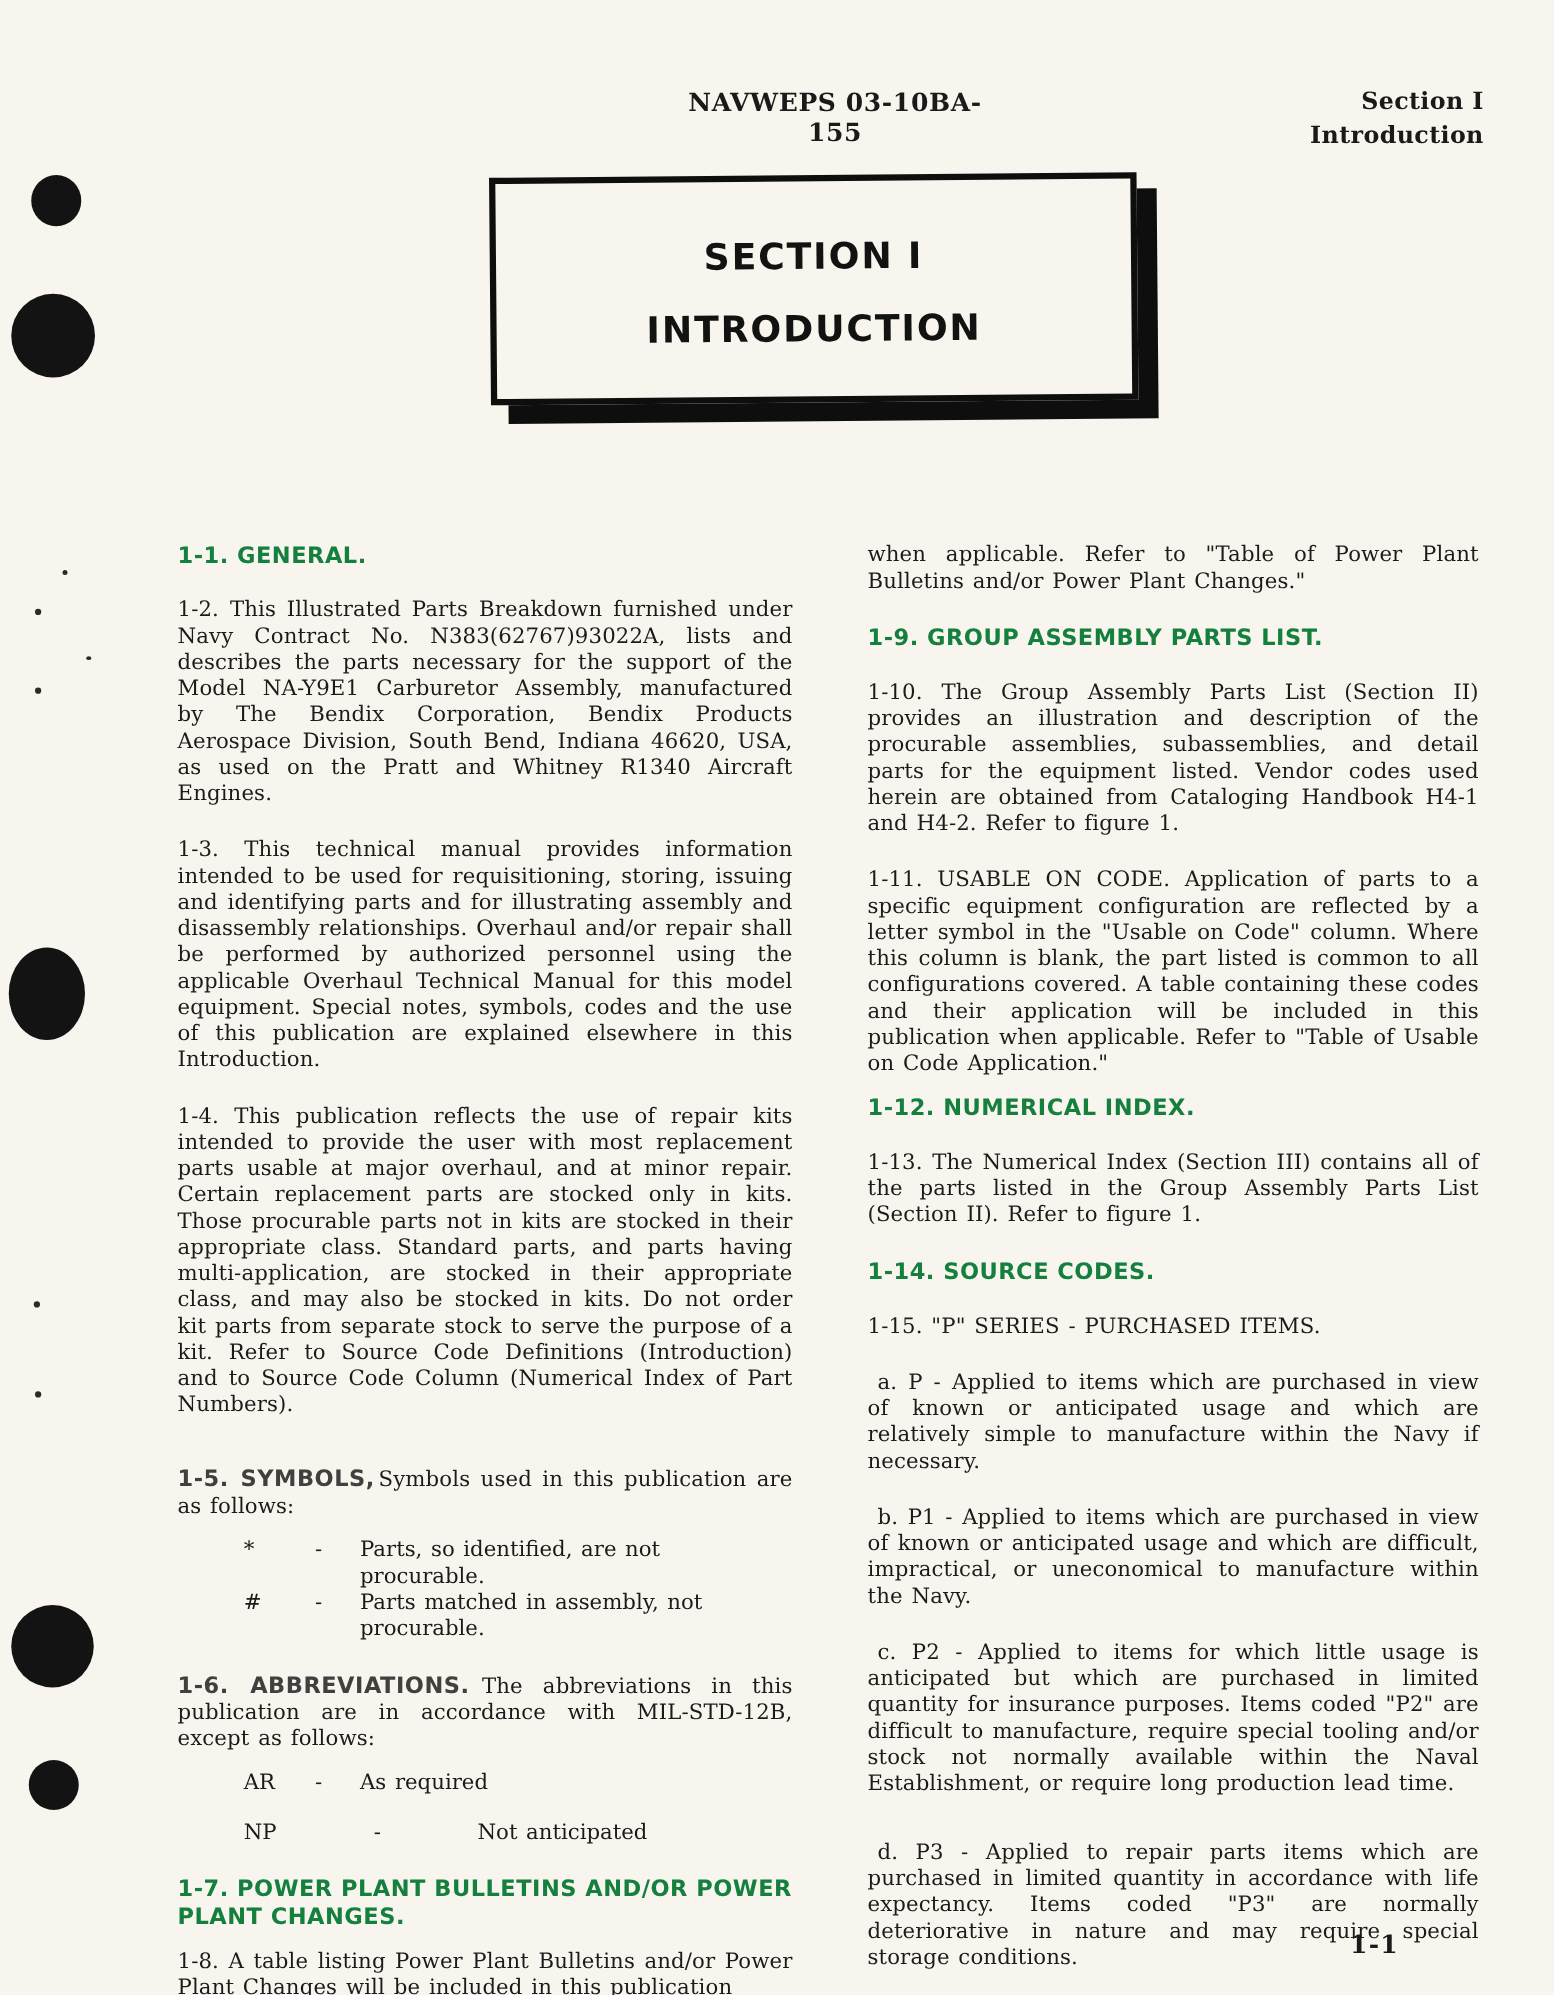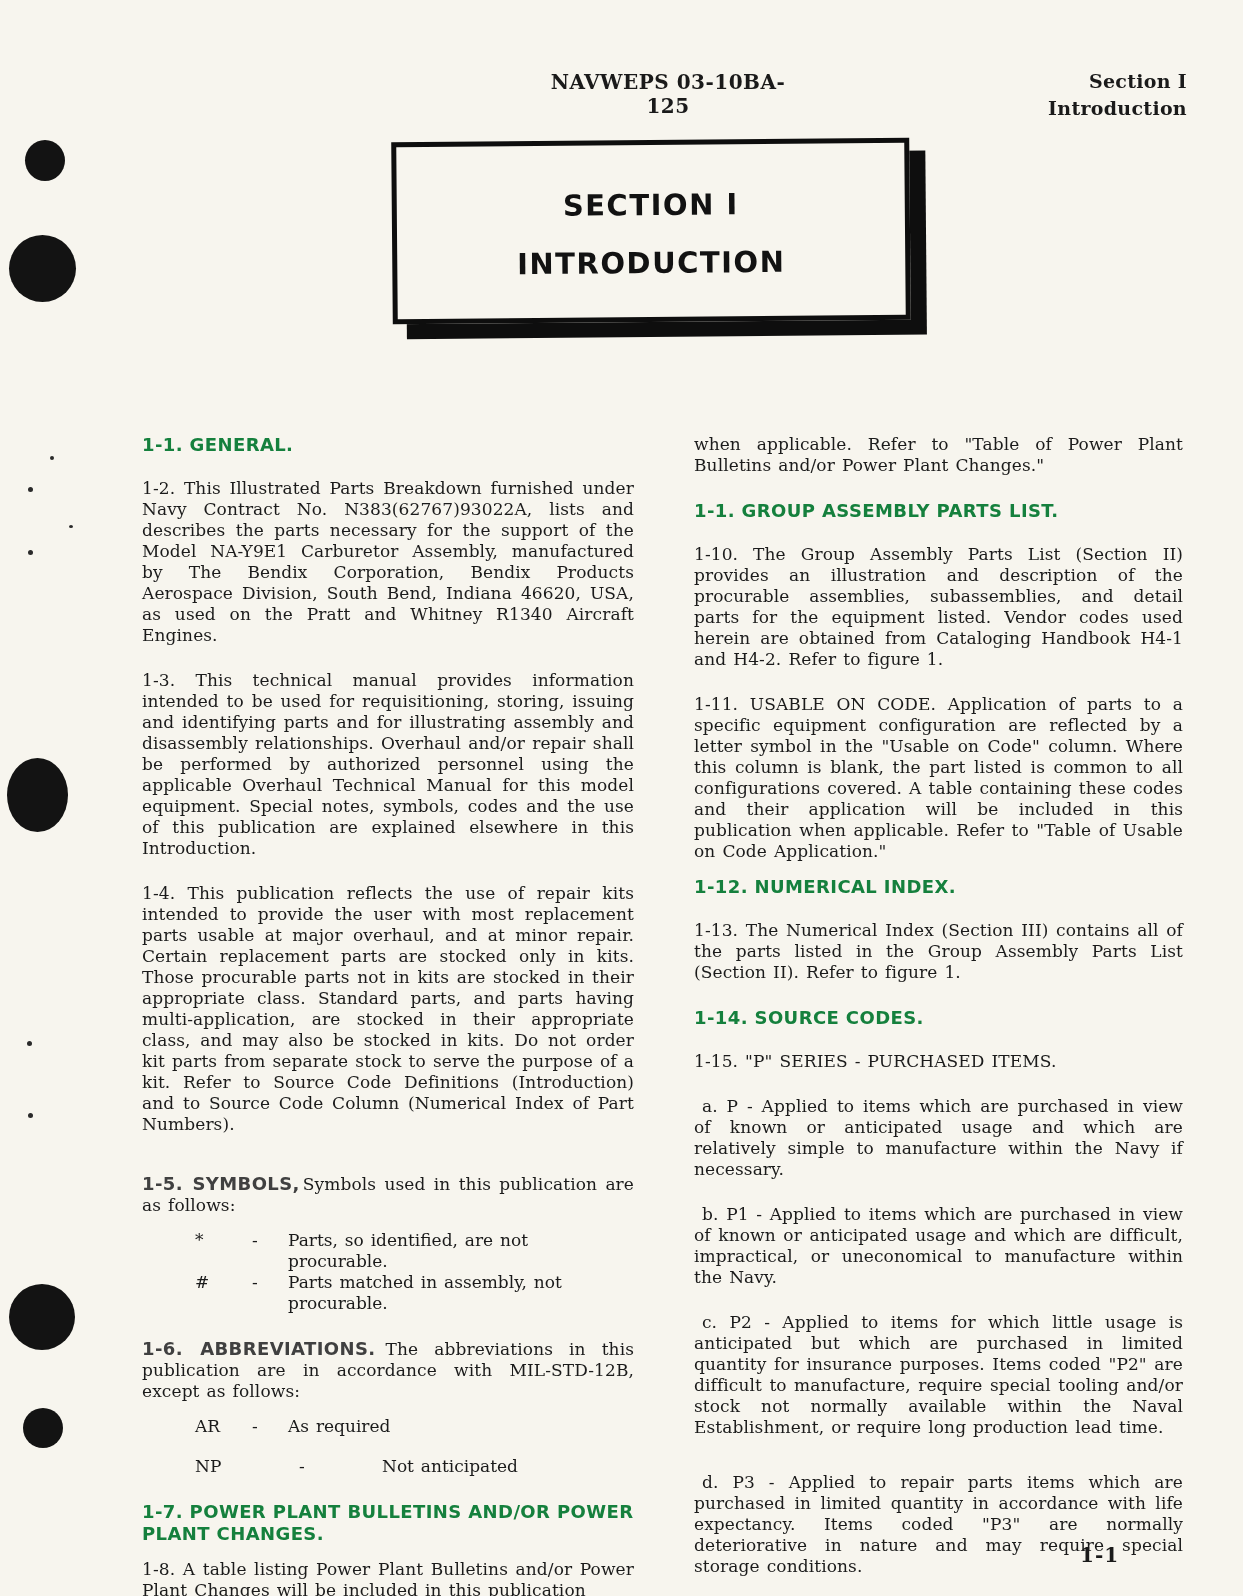--- a/index.html
+++ b/index.html
@@ -94,21 +94,21 @@
   <div class="hole h3"></div>
   <div class="hole h4"></div>
   <div class="hole h5"></div>
   <div class="speck s1"></div>
   <div class="speck s2"></div>
   <div class="speck s3"></div>
   <div class="speck s4"></div>
   <div class="speck s5"></div>
   <div class="speck s6"></div>
 
-  <div class="doc-number">NAVWEPS 03-10BA-125</div>
+  <div class="doc-number">NAVWEPS 03-10BA-155</div>
   <div class="section-ref">
     <div>Section I</div>
     <div>Introduction</div>
   </div>
 
   <div class="title-box">
     <div class="title-line">SECTION I</div>
     <div class="title-line">INTRODUCTION</div>
   </div>
 
@@ -150,21 +150,21 @@
         </div>
       </div>
 
       <h2 class="shead mb-sm">1-7. POWER PLANT BULLETINS AND/OR POWER PLANT CHANGES.</h2>
       <p class="body j">1-8. A table listing Power Plant Bulletins and/or Power Plant Changes will be included in this publication</p>
     </div>
 
     <div class="col right">
       <p class="body j">when applicable. Refer to "Table of Power Plant Bulletins and/or Power Plant Changes."</p>
 
-      <h2 class="shead">1-1. GROUP ASSEMBLY PARTS LIST.</h2>
+      <h2 class="shead">1-9. GROUP ASSEMBLY PARTS LIST.</h2>
       <p class="body j">1-10. The Group Assembly Parts List (Section II) provides an illustration and description of the procurable assemblies, subassemblies, and detail parts for the equipment listed. Vendor codes used herein are obtained from Cataloging Handbook H4-1 and H4-2. Refer to figure 1.</p>
       <p class="body j mb-sm">1-11. USABLE ON CODE. Application of parts to a specific equipment configuration are reflected by a letter symbol in the "Usable on Code" column. Where this column is blank, the part listed is common to all configurations covered. A table containing these codes and their application will be included in this publication when applicable. Refer to "Table of Usable on Code Application."</p>
 
       <h2 class="shead">1-12. NUMERICAL INDEX.</h2>
       <p class="body j">1-13. The Numerical Index (Section III) contains all of the parts listed in the Group Assembly Parts List (Section II). Refer to figure 1.</p>
 
       <h2 class="shead">1-14. SOURCE CODES.</h2>
       <p class="body">1-15. "P" SERIES - PURCHASED ITEMS.</p>
 
       <p class="body j ind">a. P - Applied to items which are purchased in view of known or anticipated usage and which are relatively simple to manufacture within the Navy if necessary.</p>

